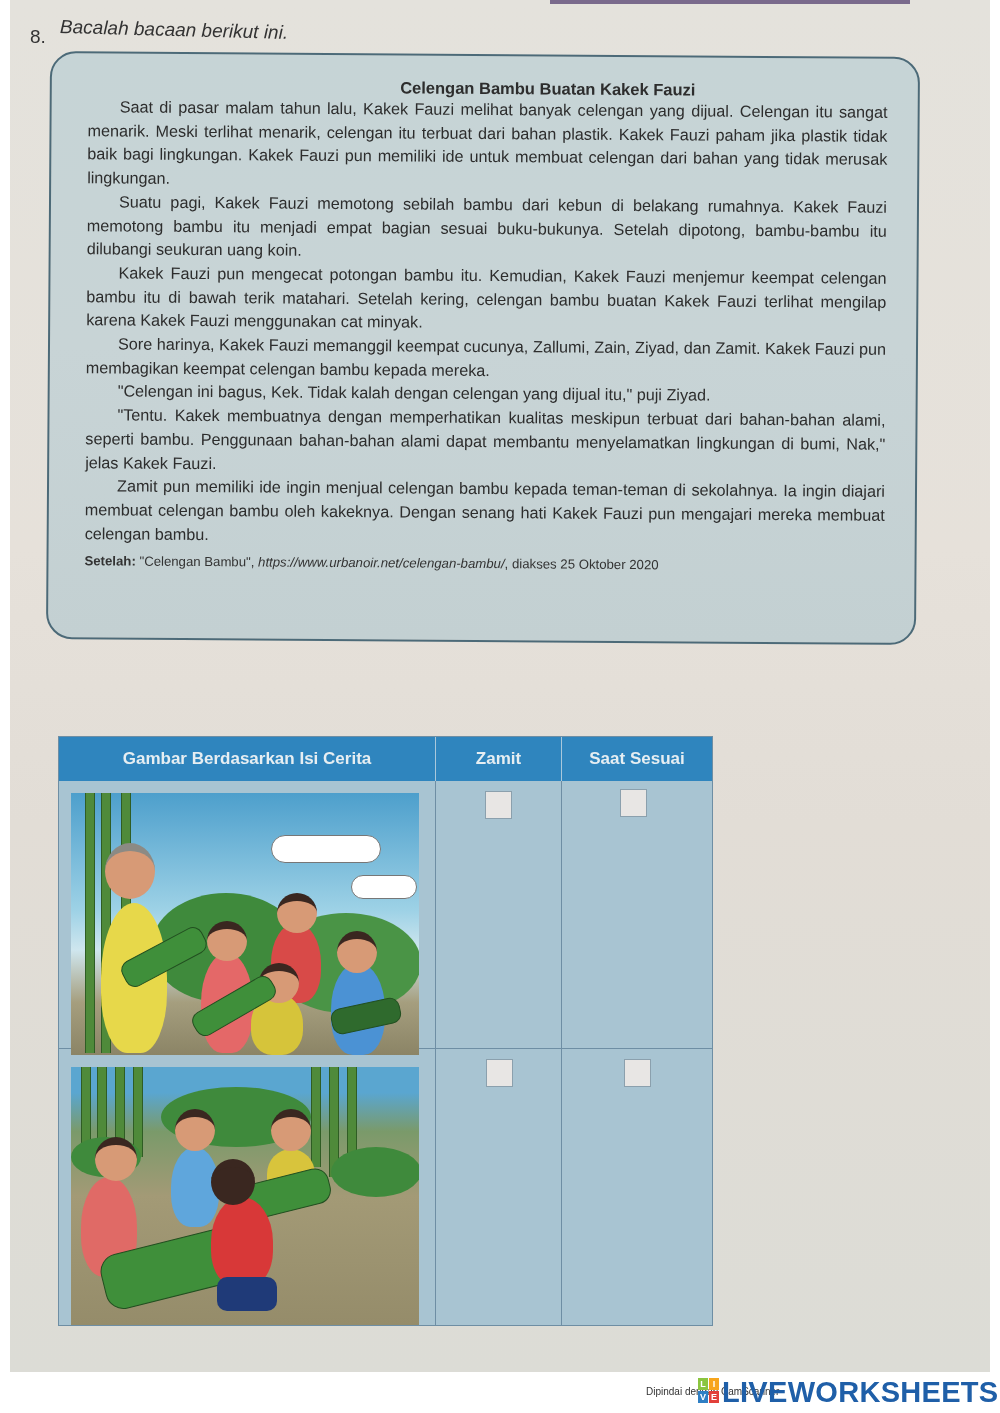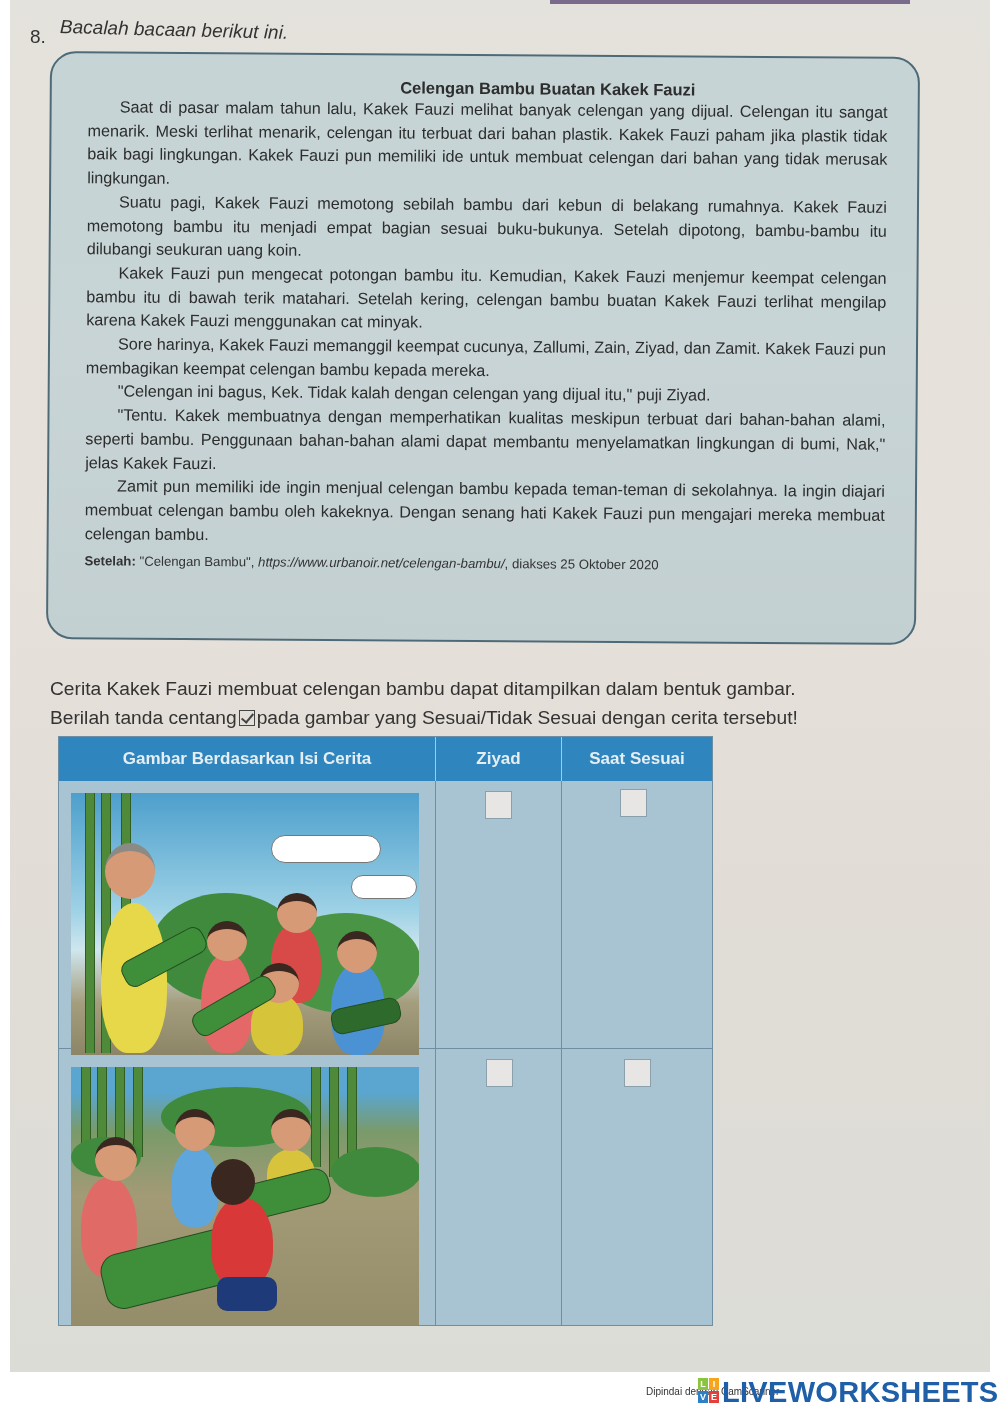--- a/index.html
+++ b/index.html
@@ -91,31 +91,25 @@
       <p class="story-para">"Tentu. Kakek membuatnya dengan memperhatikan kualitas meskipun terbuat dari bahan-bahan alami, seperti bambu. Penggunaan bahan-bahan alami dapat membantu menyelamatkan lingkungan di bumi, Nak," jelas Kakek Fauzi.</p>
       <p class="story-para">Zamit pun memiliki ide ingin menjual celengan bambu kepada teman-teman di sekolahnya. Ia ingin diajari membuat celengan bambu oleh kakeknya. Dengan senang hati Kakek Fauzi pun mengajari mereka membuat celengan bambu.</p>
       <div class="source">
         <b>Setelah:</b>
         <span>"Celengan Bambu",</span>
         <i>https://www.urbanoir.net/celengan-bambu/</i><span>, diakses 25 Oktober 2020</span>
       </div>
     </div>
   </div>
 
-  <div class="instr">
-    <div>Cerita Kakek Fauzi membuat celengan bambu dapat ditampilkan dalam bentuk gambar.</div>
-    <div>
-      <span>Berilah tanda centang</span><span class="checkbox-glyph"></span><span>pada gambar yang Sesuai/Tidak Sesuai dengan cerita tersebut!</span>
-    </div>
-  </div>
 
   <div class="table">
     <div class="thead">
       <div class="th c1">Gambar Berdasarkan Isi Cerita</div>
-      <div class="th c2">Ziyad</div>
+      <div class="th c2">Zamit</div>
       <div class="th c3">Saat Sesuai</div>
     </div>
 
     <div class="row r1">
       <div class="cell c1">
         <div class="illus" title="Kakek memberikan celengan bambu kepada empat cucu">
           <div class="bamboo" style="left:14px;height:260px;"></div>
           <div class="bamboo" style="left:30px;height:260px;"></div>
           <div class="bamboo" style="left:50px;height:220px;"></div>
           <div class="cloud" style="left:200px;top:42px;width:110px;height:28px;"></div>

